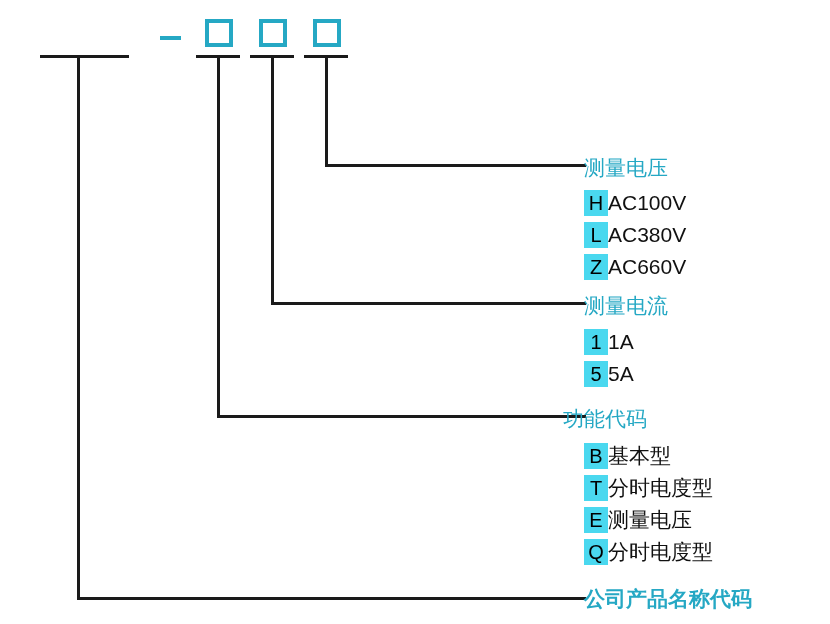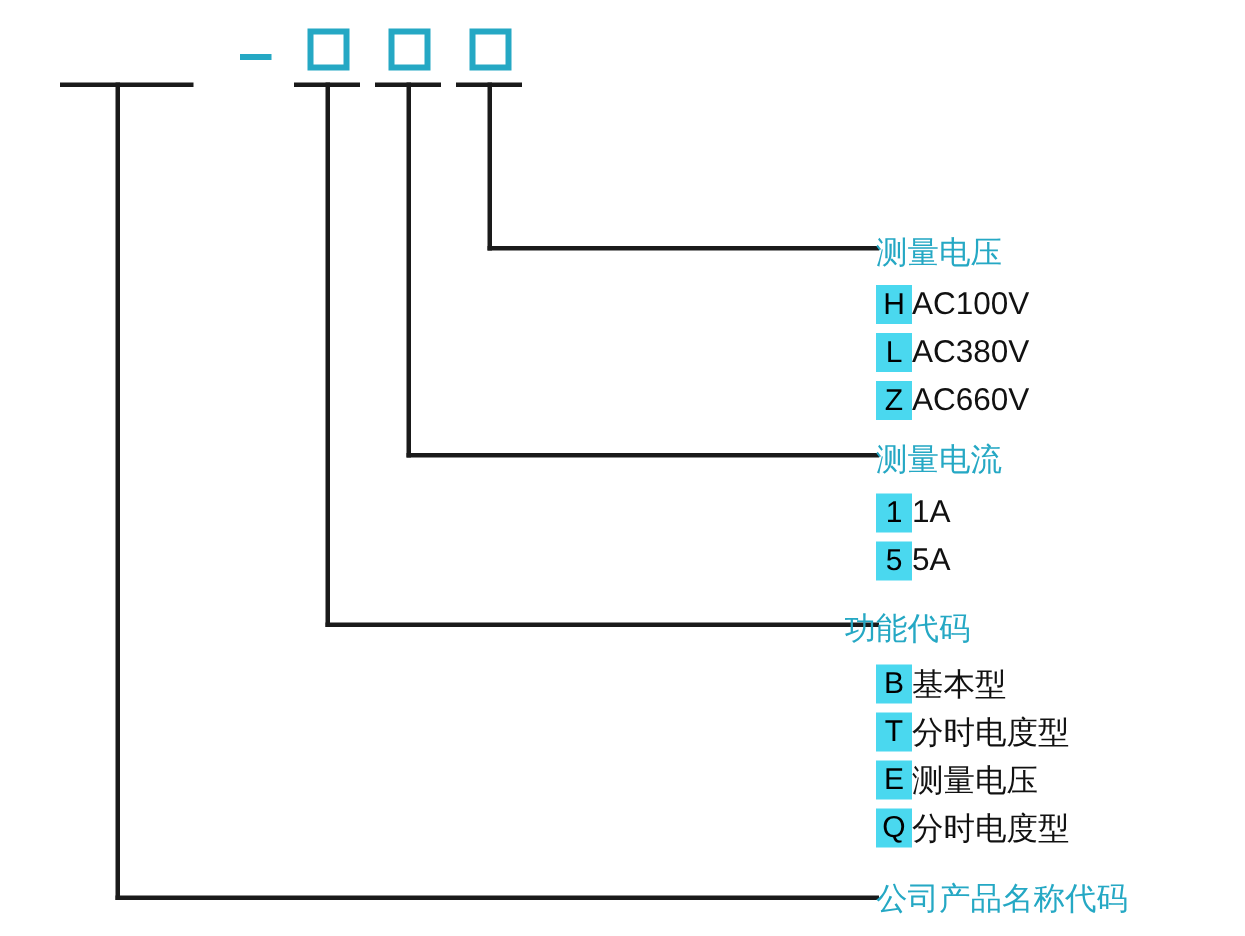--- a/index.html
+++ b/index.html
@@ -84,20 +84,21 @@
   }
   .opt-text {
     font-size: 21px;
     color: #111111;
   }
   .bottom-label {
     position: absolute;
     font-size: 21px;
     color: #25a8c4;
     white-space: nowrap;
+    font-weight: bold;
   }
 </style>
 </head>
 <body>
 
 <div id="root">
 
 
   <div class="dash"></div>
 

